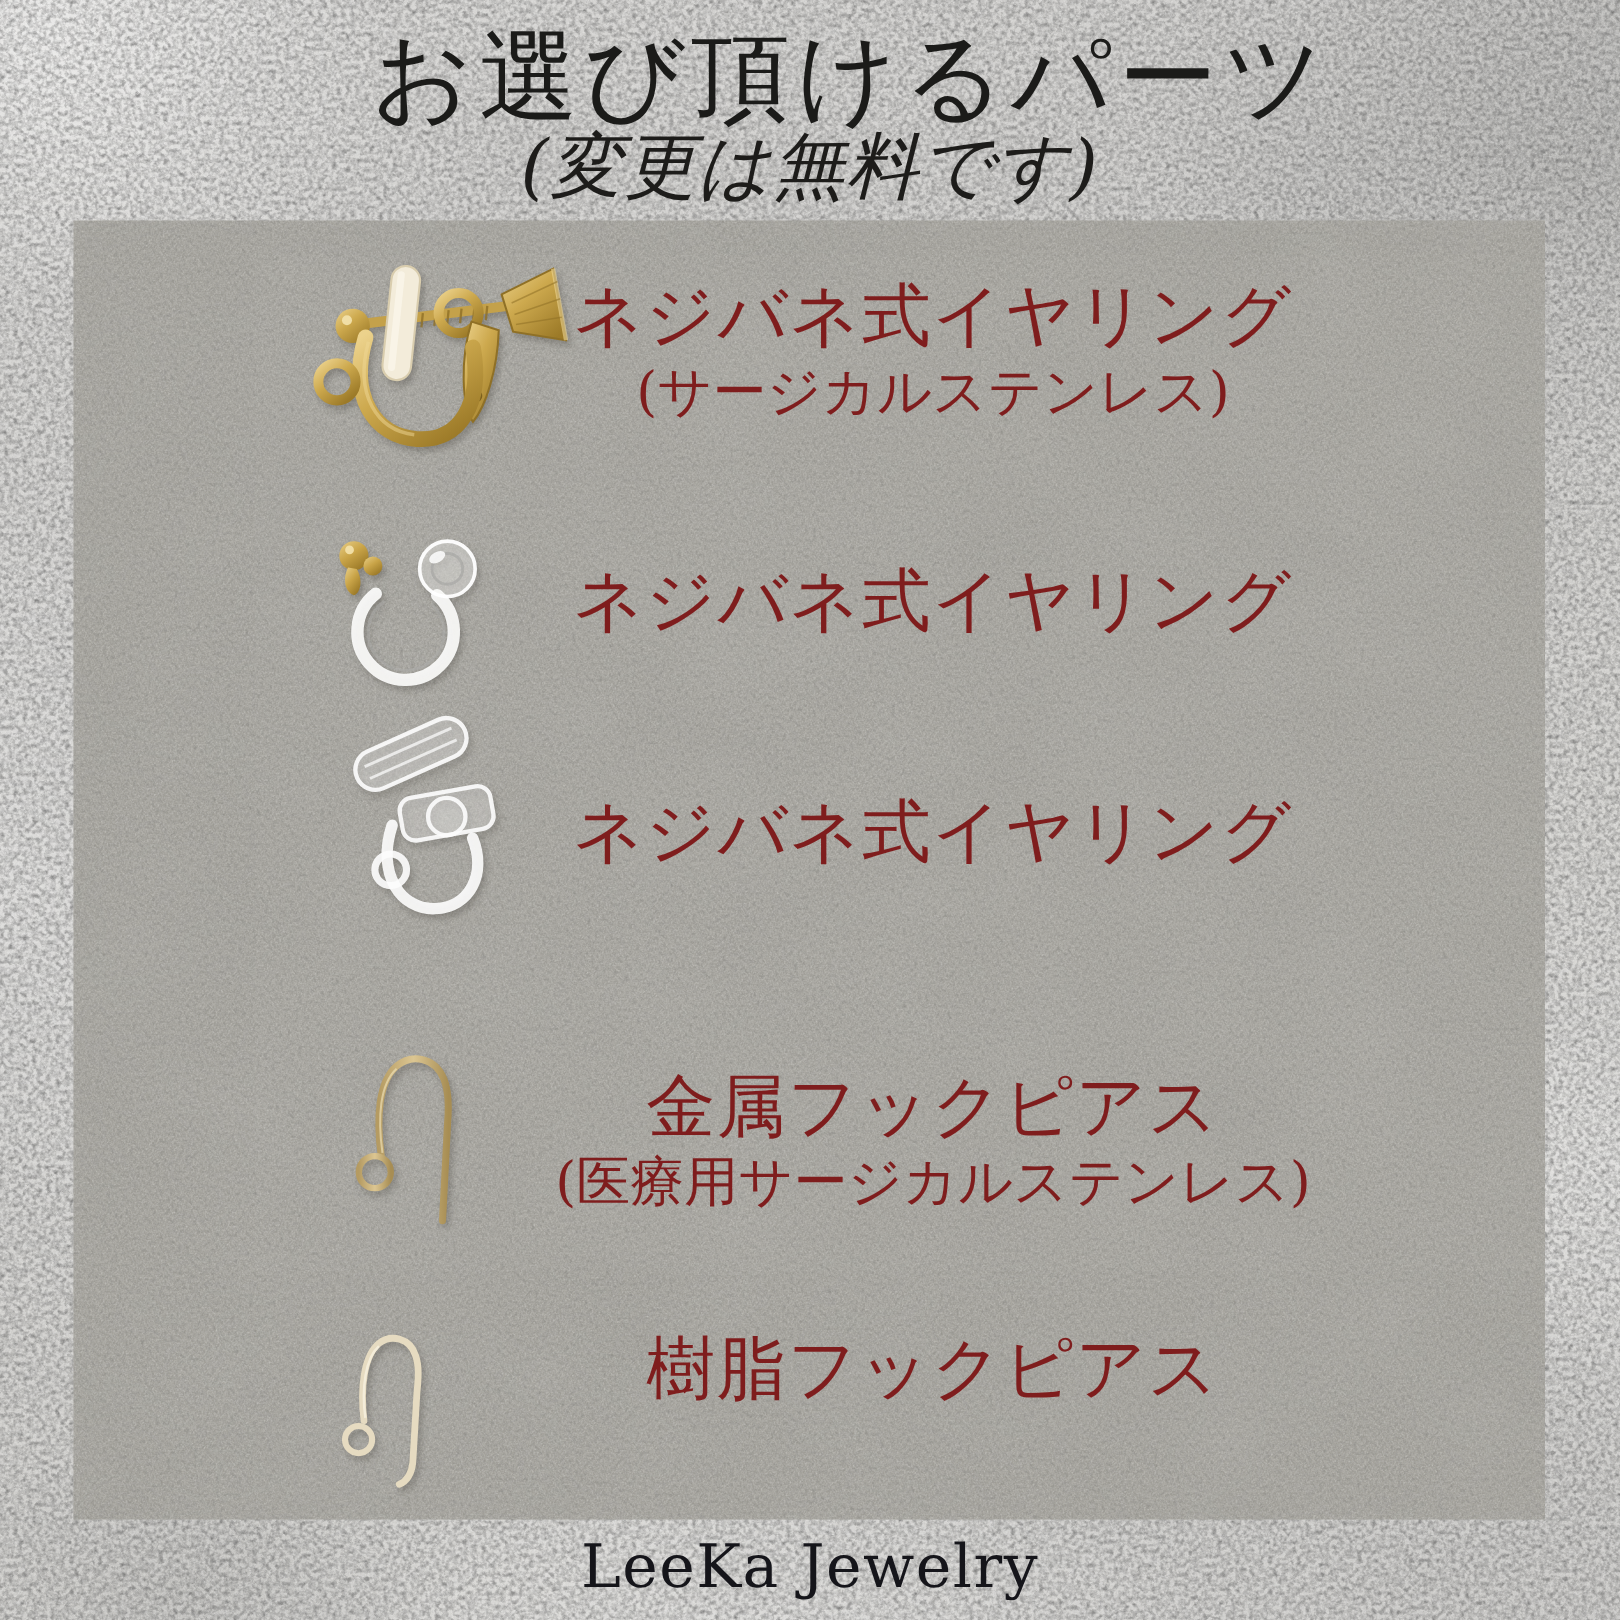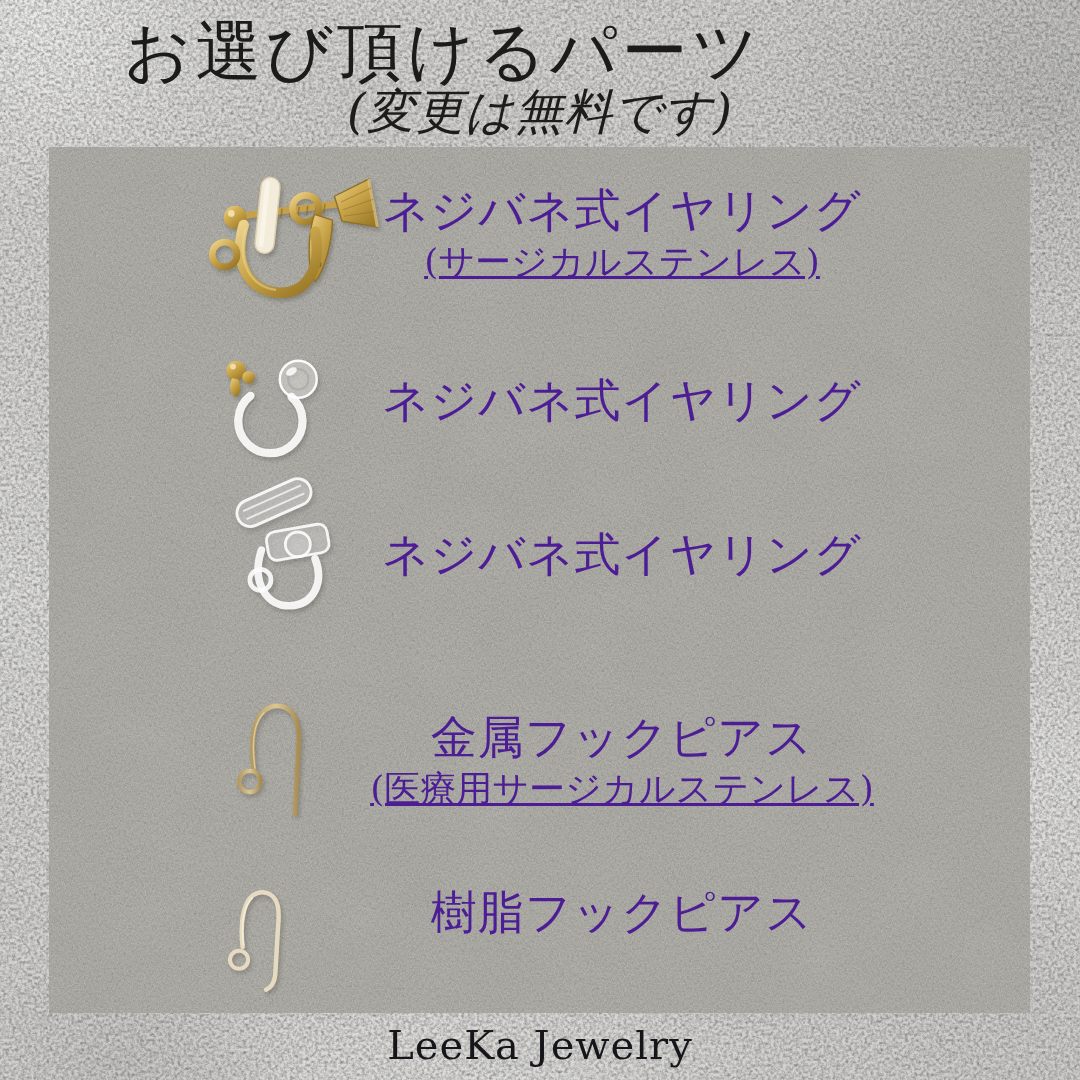--- a/index.html
+++ b/index.html
@@ -10,39 +10,39 @@
       radial-gradient(ellipse 340px 260px at 3% 2%,  rgba(255,255,255,.50), rgba(255,255,255,0) 70%),
       radial-gradient(ellipse 420px 300px at 98% 8%, rgba(110,110,108,.28), rgba(110,110,108,0) 72%),
       radial-gradient(ellipse 300px 420px at 1% 55%, rgba(255,255,255,.32), rgba(255,255,255,0) 70%),
       radial-gradient(ellipse 380px 300px at 99% 72%,rgba(255,255,255,.34), rgba(255,255,255,0) 70%),
       radial-gradient(ellipse 520px 220px at 45% 101%,rgba(255,255,255,.28), rgba(255,255,255,0) 70%),
       radial-gradient(ellipse 260px 200px at 12% 99%,rgba(120,120,118,.22), rgba(120,120,118,0) 70%),
       linear-gradient(150deg,#d4d3d1 0%,#c6c5c3 38%,#cecdca 68%,#c3c2c0 100%);
   }
   .tex{position:absolute;left:0;top:0;pointer-events:none;}
   .title{
-    position:absolute;left:0;top:14px;width:887px;text-align:center;
+    position:absolute;left:0;top:14px;width:887px;text-align:right;
     font-size:66px;line-height:76px;letter-spacing:4px;color:#1b1b19;z-index:3;
   }
   .subtitle{
     position:absolute;left:0;top:81px;width:1080px;text-align:center;
     font-size:48px;line-height:60px;letter-spacing:1px;color:#1d1c1a;z-index:3;font-style:italic;
   }
   .card{
     position:absolute;left:49px;top:147px;width:981px;height:866px;
     background:#a3a19b;z-index:1;
   }
   .card .tex{z-index:0;}
   .photo{position:absolute;z-index:2;}
   .photo svg{width:100%;height:100%;filter:drop-shadow(2px 3px 2px rgba(55,53,47,.30));}
   .label{
-    position:absolute;left:243px;width:660px;text-align:center;z-index:2;color:#4c1d95;
+    position:absolute;left:243px;width:660px;text-align:center;z-index:2;color:#7f1d1d;
   }
   .label .main{font-size:46px;line-height:58px;letter-spacing:1px;}
-  .label .sub{font-size:36px;line-height:46px;letter-spacing:0px;text-decoration:underline;}
+  .label .sub{font-size:36px;line-height:46px;letter-spacing:0px;}
   .p1{left:126px;top:22px;width:210px;height:150px;}
   .p2{left:158px;top:205px;width:128px;height:112px;}
   .p3{left:176px;top:318px;width:115px;height:155px;}
   .p4{left:176px;top:545px;width:100px;height:132px;}
   .p5{left:174px;top:735px;width:80px;height:113px;}
   .l1{top:34px;}
   .l2{top:224px;}
   .l3{top:378px;}
   .l4{top:561px;}
   .l5{top:736px;}

